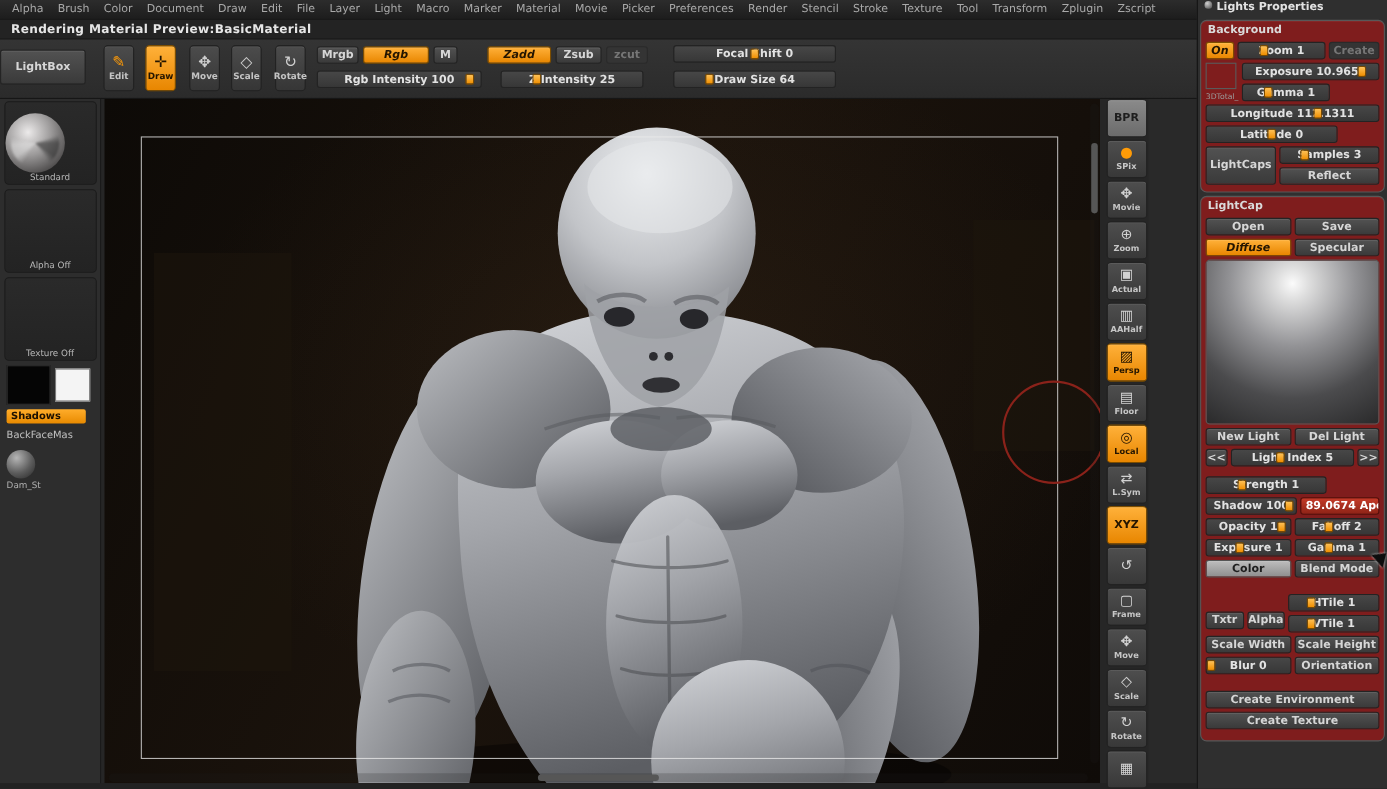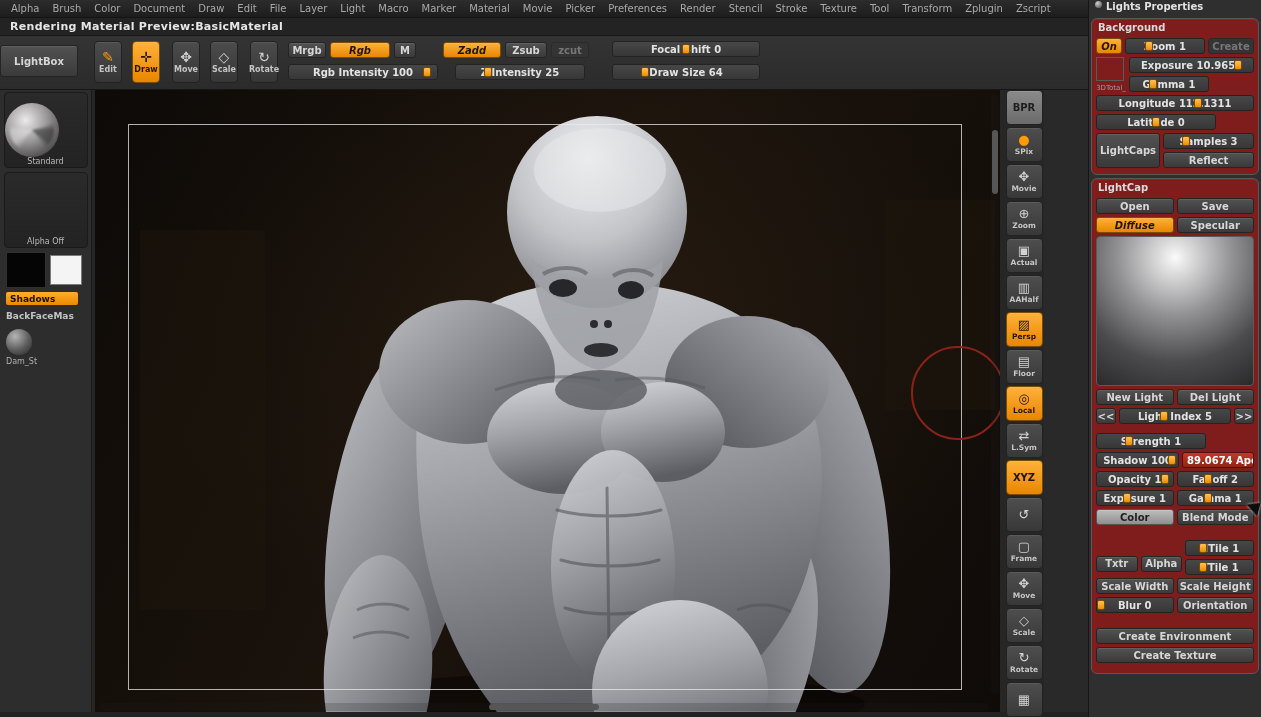--- a/index.html
+++ b/index.html
@@ -111,21 +111,21 @@
     background:radial-gradient(circle at 35% 28%, #b5b5b5, #5c5c5c 55%, #262626);
   }
   .swatch-row { display:flex; align-items:flex-start; margin:4px 6px 2px; gap:4px; }
   .swatch-black { width:40px; height:36px; background:#050505; border:1px solid #303030; cursor:pointer; }
   .swatch-white { width:32px; height:30px; margin-top:3px; background:#f4f4f4; border:1px solid #7a7a7a; cursor:pointer; }
   .shadows-btn {
     margin:4px 6px 0; width:72px; height:13px; border-radius:2px;
     background:linear-gradient(#ffad2b,#e88a00); color:#1c1000;
     font-size:9px; font-weight:bold; display:flex; align-items:center; padding-left:4px; cursor:pointer;
   }
-  .backface-label { margin:6px 6px 0; font-size:9px; font-weight:bold; color:#c3c3c3; }
+  .backface-label { margin:6px 6px 0; font-size:9px; font-weight:normal; color:#c3c3c3; }
   .dam-box { margin:8px 6px 0; display:flex; flex-direction:column; gap:2px; cursor:pointer; }
   .dam-label { font-size:8px; color:#b0b0b0; }
 
   
   .canvas {
     position:absolute; left:95px; top:90px; width:905px; height:622px;
     overflow:hidden; cursor:crosshair;
     background:
       radial-gradient(ellipse at 55% 42%, rgba(82,58,34,.22), transparent 62%),
       linear-gradient(118deg, #0d0a07, #1b130c 46%, #0f0b08 100%);
@@ -295,20 +295,23 @@
   </div>
 </div>
 
 <div class="left-shelf">
   <div class="shelf-box">
     <div class="sphere-swirl"></div>
     <div class="shelf-label">Standard</div>
   </div>
   <div class="shelf-box">
     <div class="shelf-label">Alpha Off</div>
+  </div>
+  <div class="shelf-box">
+    <div class="shelf-label">Texture Off</div>
   </div>
   <div class="swatch-row">
     <div class="swatch-black"></div>
     <div class="swatch-white"></div>
   </div>
   <div class="shadows-btn">Shadows</div>
   <div class="backface-label">BackFaceMas</div>
   <div class="dam-box">
     <div class="sphere-small"></div>
     <div class="dam-label">Dam_St</div>
@@ -570,21 +573,21 @@
         <span class="zs-label">Gamma 1</span>
         <span class="zs-handle" style="left:40%;"></span>
       </div>
     </div>
     <div class="prow">
       <div class="zbtn graylight f1">Color</div>
       <div class="zbtn f1">Blend Mode</div>
     </div>
     <div class="spacer12"></div>
     <div class="prow" style="align-items:center;">
-      <div class="prow" style="margin-top:12px;width:86px;text-align:center;">
+      <div class="prow" style="margin-top:12px;width:72px;text-align:center;">
         <div class="zbtn f1">Txtr</div>
         <div class="zbtn f1">Alpha</div>
       </div>
       <div class="col f1">
         <div class="zslider">
           <span class="zs-label">HTile 1</span>
           <span class="zs-handle" style="left:25%;"></span>
         </div>
         <div class="zslider">
           <span class="zs-label">VTile 1</span>

